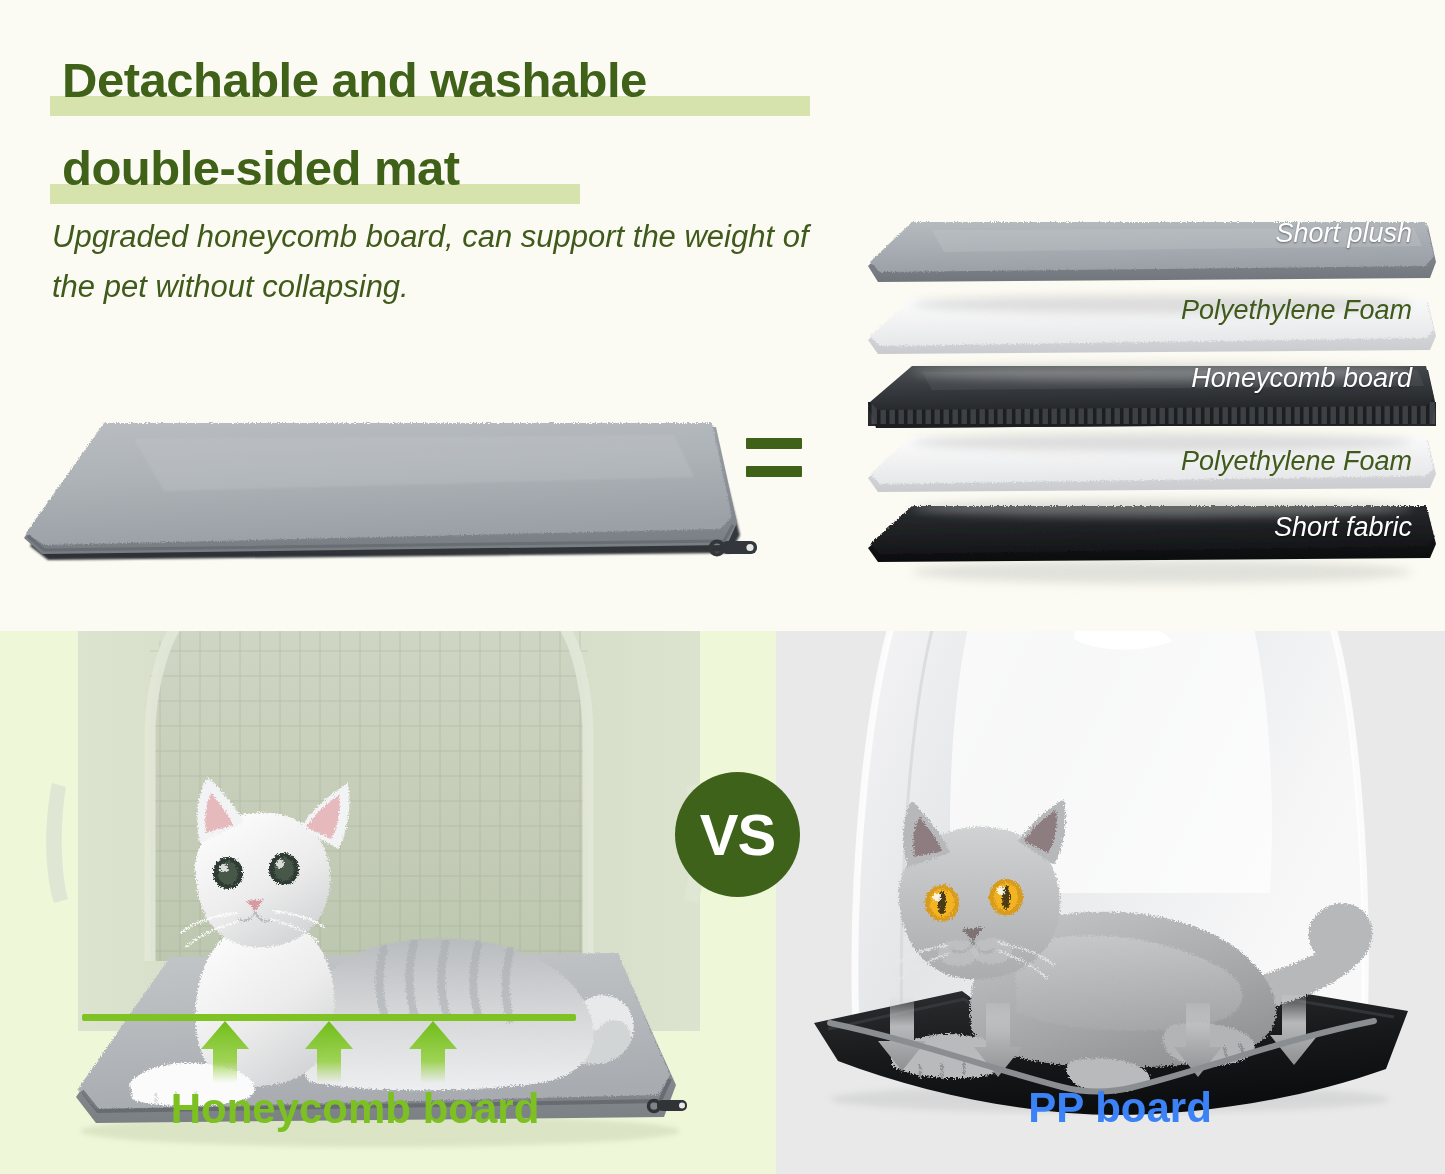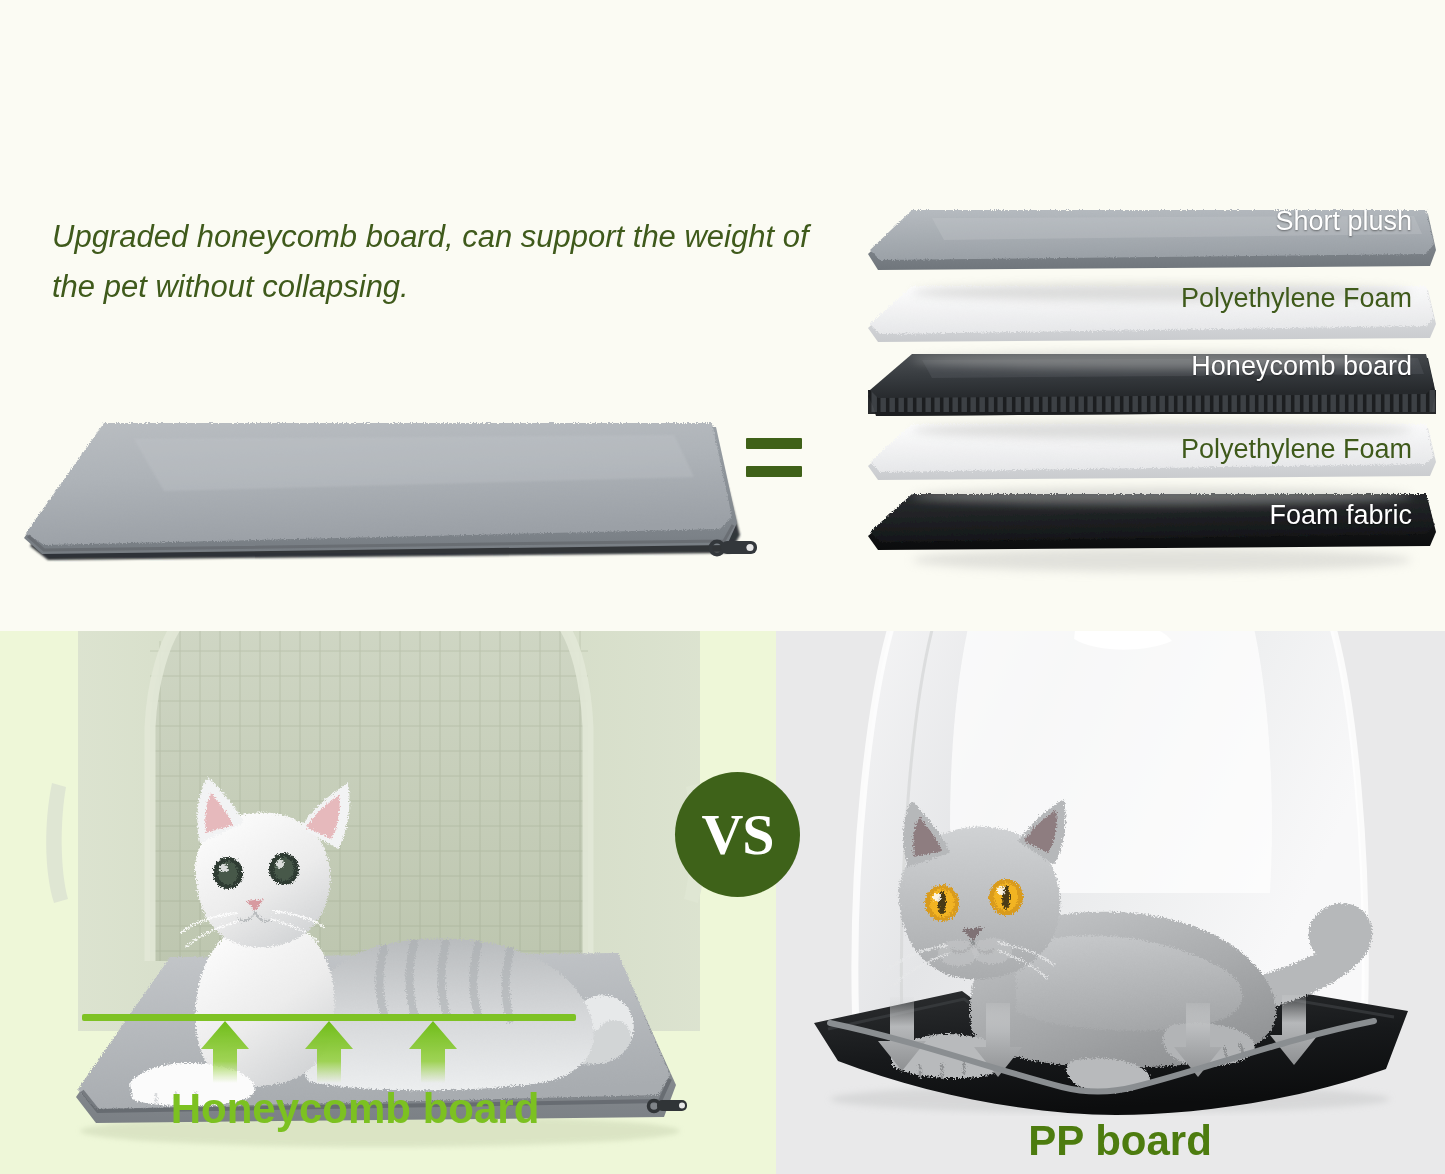--- a/index.html
+++ b/index.html
@@ -36,56 +36,66 @@
 
   
   .mat-photo{position:absolute;left:14px;top:405px;width:745px;height:185px;}
 
   .equals{position:absolute;left:746px;top:428px;width:62px;height:62px;}
   .equals .bar{position:absolute;left:0;width:56px;height:11px;background:#3f6118;border-radius:1px;}
   .equals .bar.b1{top:10px;}
   .equals .bar.b2{top:38px;}
 
   
-  .stack{position:absolute;left:862px;top:128px;width:578px;height:440px;}
+  .stack{position:absolute;left:862px;top:140px;width:578px;height:440px;font-style:italic;}
   .layer{position:absolute;left:0;width:578px;}
   .layer .lbl{
     position:absolute;right:28px;top:50%;transform:translateY(-50%);
     font-size:27px;font-weight:normal;white-space:nowrap;z-index:6;
   }
   .lbl-white{color:#ffffff;text-shadow:0 1px 2px rgba(0,0,0,.45);}
   .lbl-green{color:#3f5a1b;text-align:center;}
 
   
   .bot-left{position:absolute;left:0;top:631px;width:776px;height:543px;background:#eef7d8;overflow:hidden;}
   .bot-right{position:absolute;left:776px;top:631px;width:669px;height:543px;background:#e9e9ea;overflow:hidden;}
 
   .vs-badge{
     position:absolute;left:675px;top:772px;width:125px;height:125px;border-radius:50%;
     background:#3e6219;z-index:40;
-    display:flex;align-items:center;justify-content:center;font-family:Liberation Serif, serif;
+    display:flex;align-items:center;justify-content:center;
   }
   .vs-badge span{color:#fff;font-size:58px;font-weight:bold;letter-spacing:-1px;line-height:1;}
   .lab-honeycomb{
     position:absolute;left:120px;top:1085px;width:470px;text-align:center;
     font-size:42px;font-weight:bold;color:#7cc121;z-index:25;white-space:nowrap;
   }
   .lab-pp{
-    position:absolute;left:940px;top:1117px;width:360px;text-align:center;
-    font-size:42px;font-weight:bold;color:#4d7c0f;z-index:25;white-space:nowrap;
+    position:absolute;left:940px;top:1084px;width:360px;text-align:center;
+    font-size:42px;font-weight:bold;color:#3b82f6;z-index:25;white-space:nowrap;
   }
   svg{display:block;overflow:visible;}
 </style>
 </head>
 <body>
 
 <div class="page">
 
   <div class="top-panel">
 
+    <div class="headline">
+      <span class="hl-line hl1">
+        <span class="band"></span>
+        <span class="txt">Detachable and washable</span>
+      </span>
+      <span class="hl-line hl2">
+        <span class="band"></span>
+        <span class="txt">double-sided mat</span>
+      </span>
+    </div>
 
     <div class="subhead">Upgraded honeycomb board, can support the weight of the pet without collapsing.</div>
 
     <div class="mat-photo">
       <svg width="745" height="185" viewBox="0 0 745 185">
         <defs>
           <linearGradient id="plushTop" x1="0" y1="0" x2="0.25" y2="1">
             <stop offset="0%" stop-color="#b9bdc1"></stop>
             <stop offset="45%" stop-color="#aeb3b8"></stop>
             <stop offset="100%" stop-color="#9ba0a6"></stop>
@@ -231,21 +241,21 @@
       <div class="layer" style="top:140px;height:60px;">
         <span class="lbl lbl-green">Polyethylene Foam</span>
       </div>
       <div class="layer" style="top:208px;height:60px;">
         <span class="lbl lbl-white">Honeycomb board</span>
       </div>
       <div class="layer" style="top:292px;height:58px;">
         <span class="lbl lbl-green">Polyethylene Foam</span>
       </div>
       <div class="layer" style="top:358px;height:58px;">
-        <span class="lbl lbl-white">Foam fabric</span>
+        <span class="lbl lbl-white">Short fabric</span>
       </div>
     </div>
   </div>
 
   <div class="bot-left">
     <svg width="776" height="543" viewBox="0 0 776 543" style="position:absolute;left:0;top:0;">
       <defs>
         <linearGradient id="mesh" x1="0" y1="0" x2="0" y2="1">
           <stop offset="0%" stop-color="#cfd6c4"></stop>
             <stop offset="100%" stop-color="#bcc5ae"></stop>

